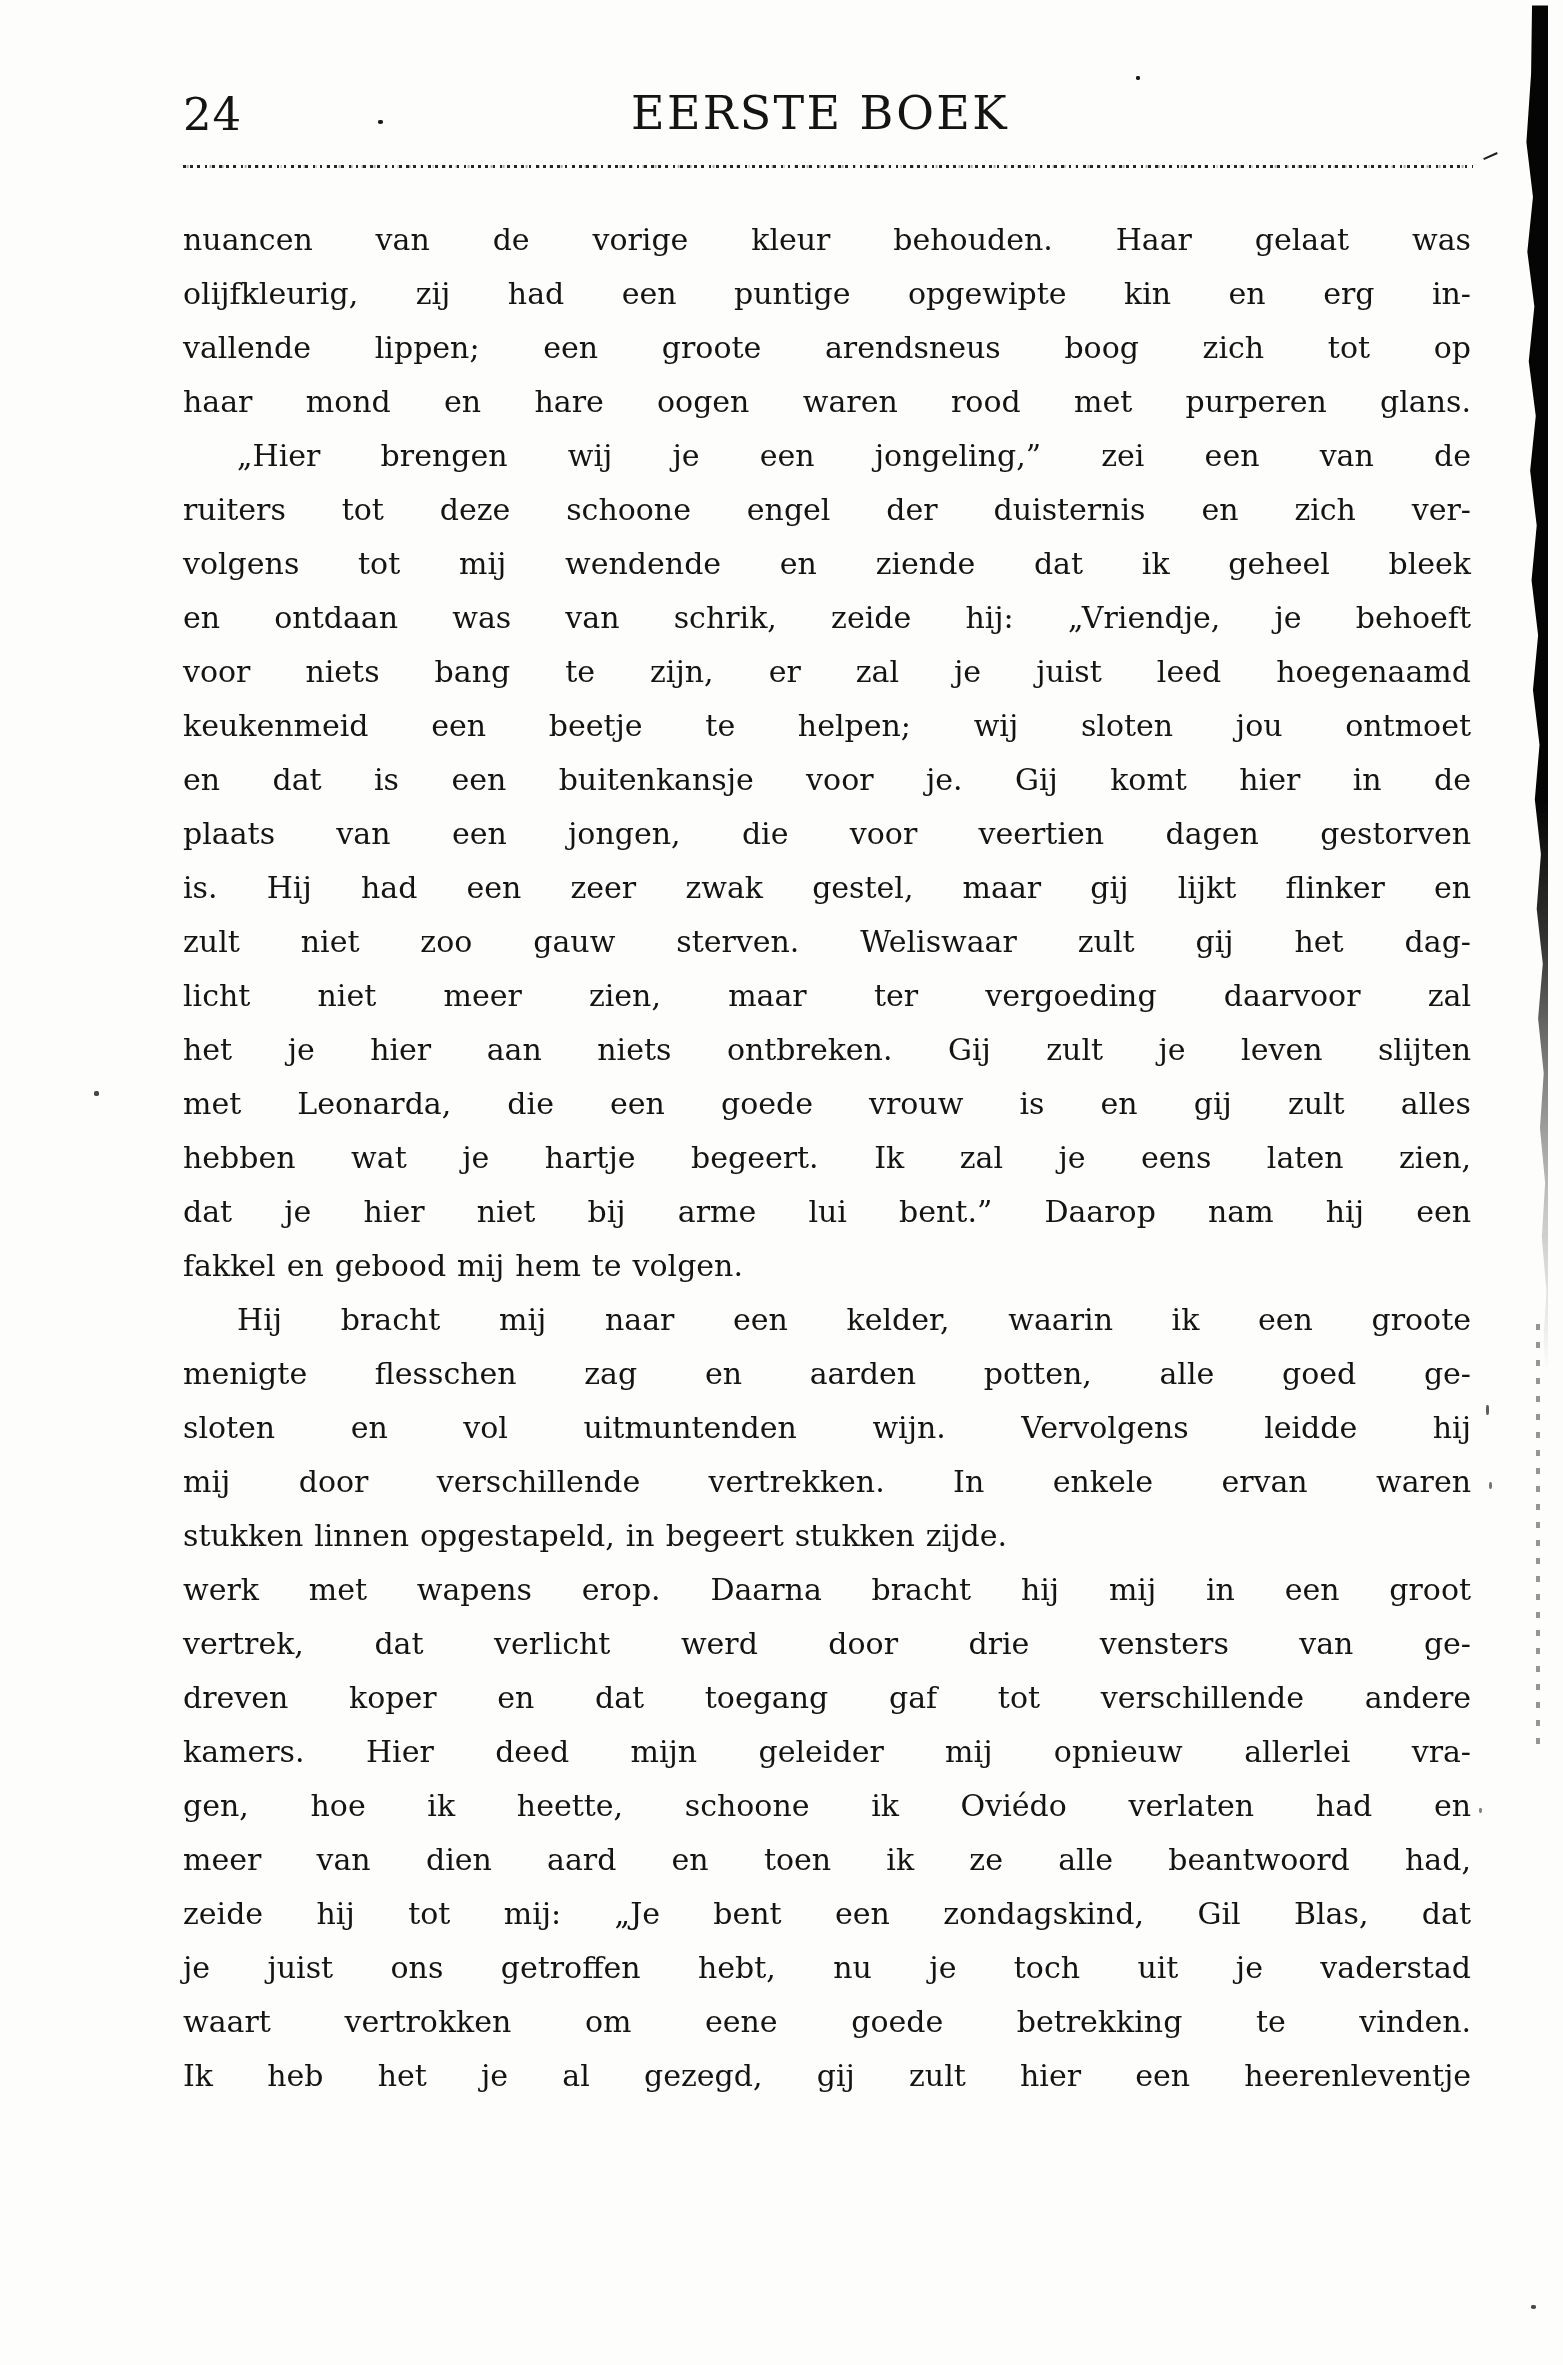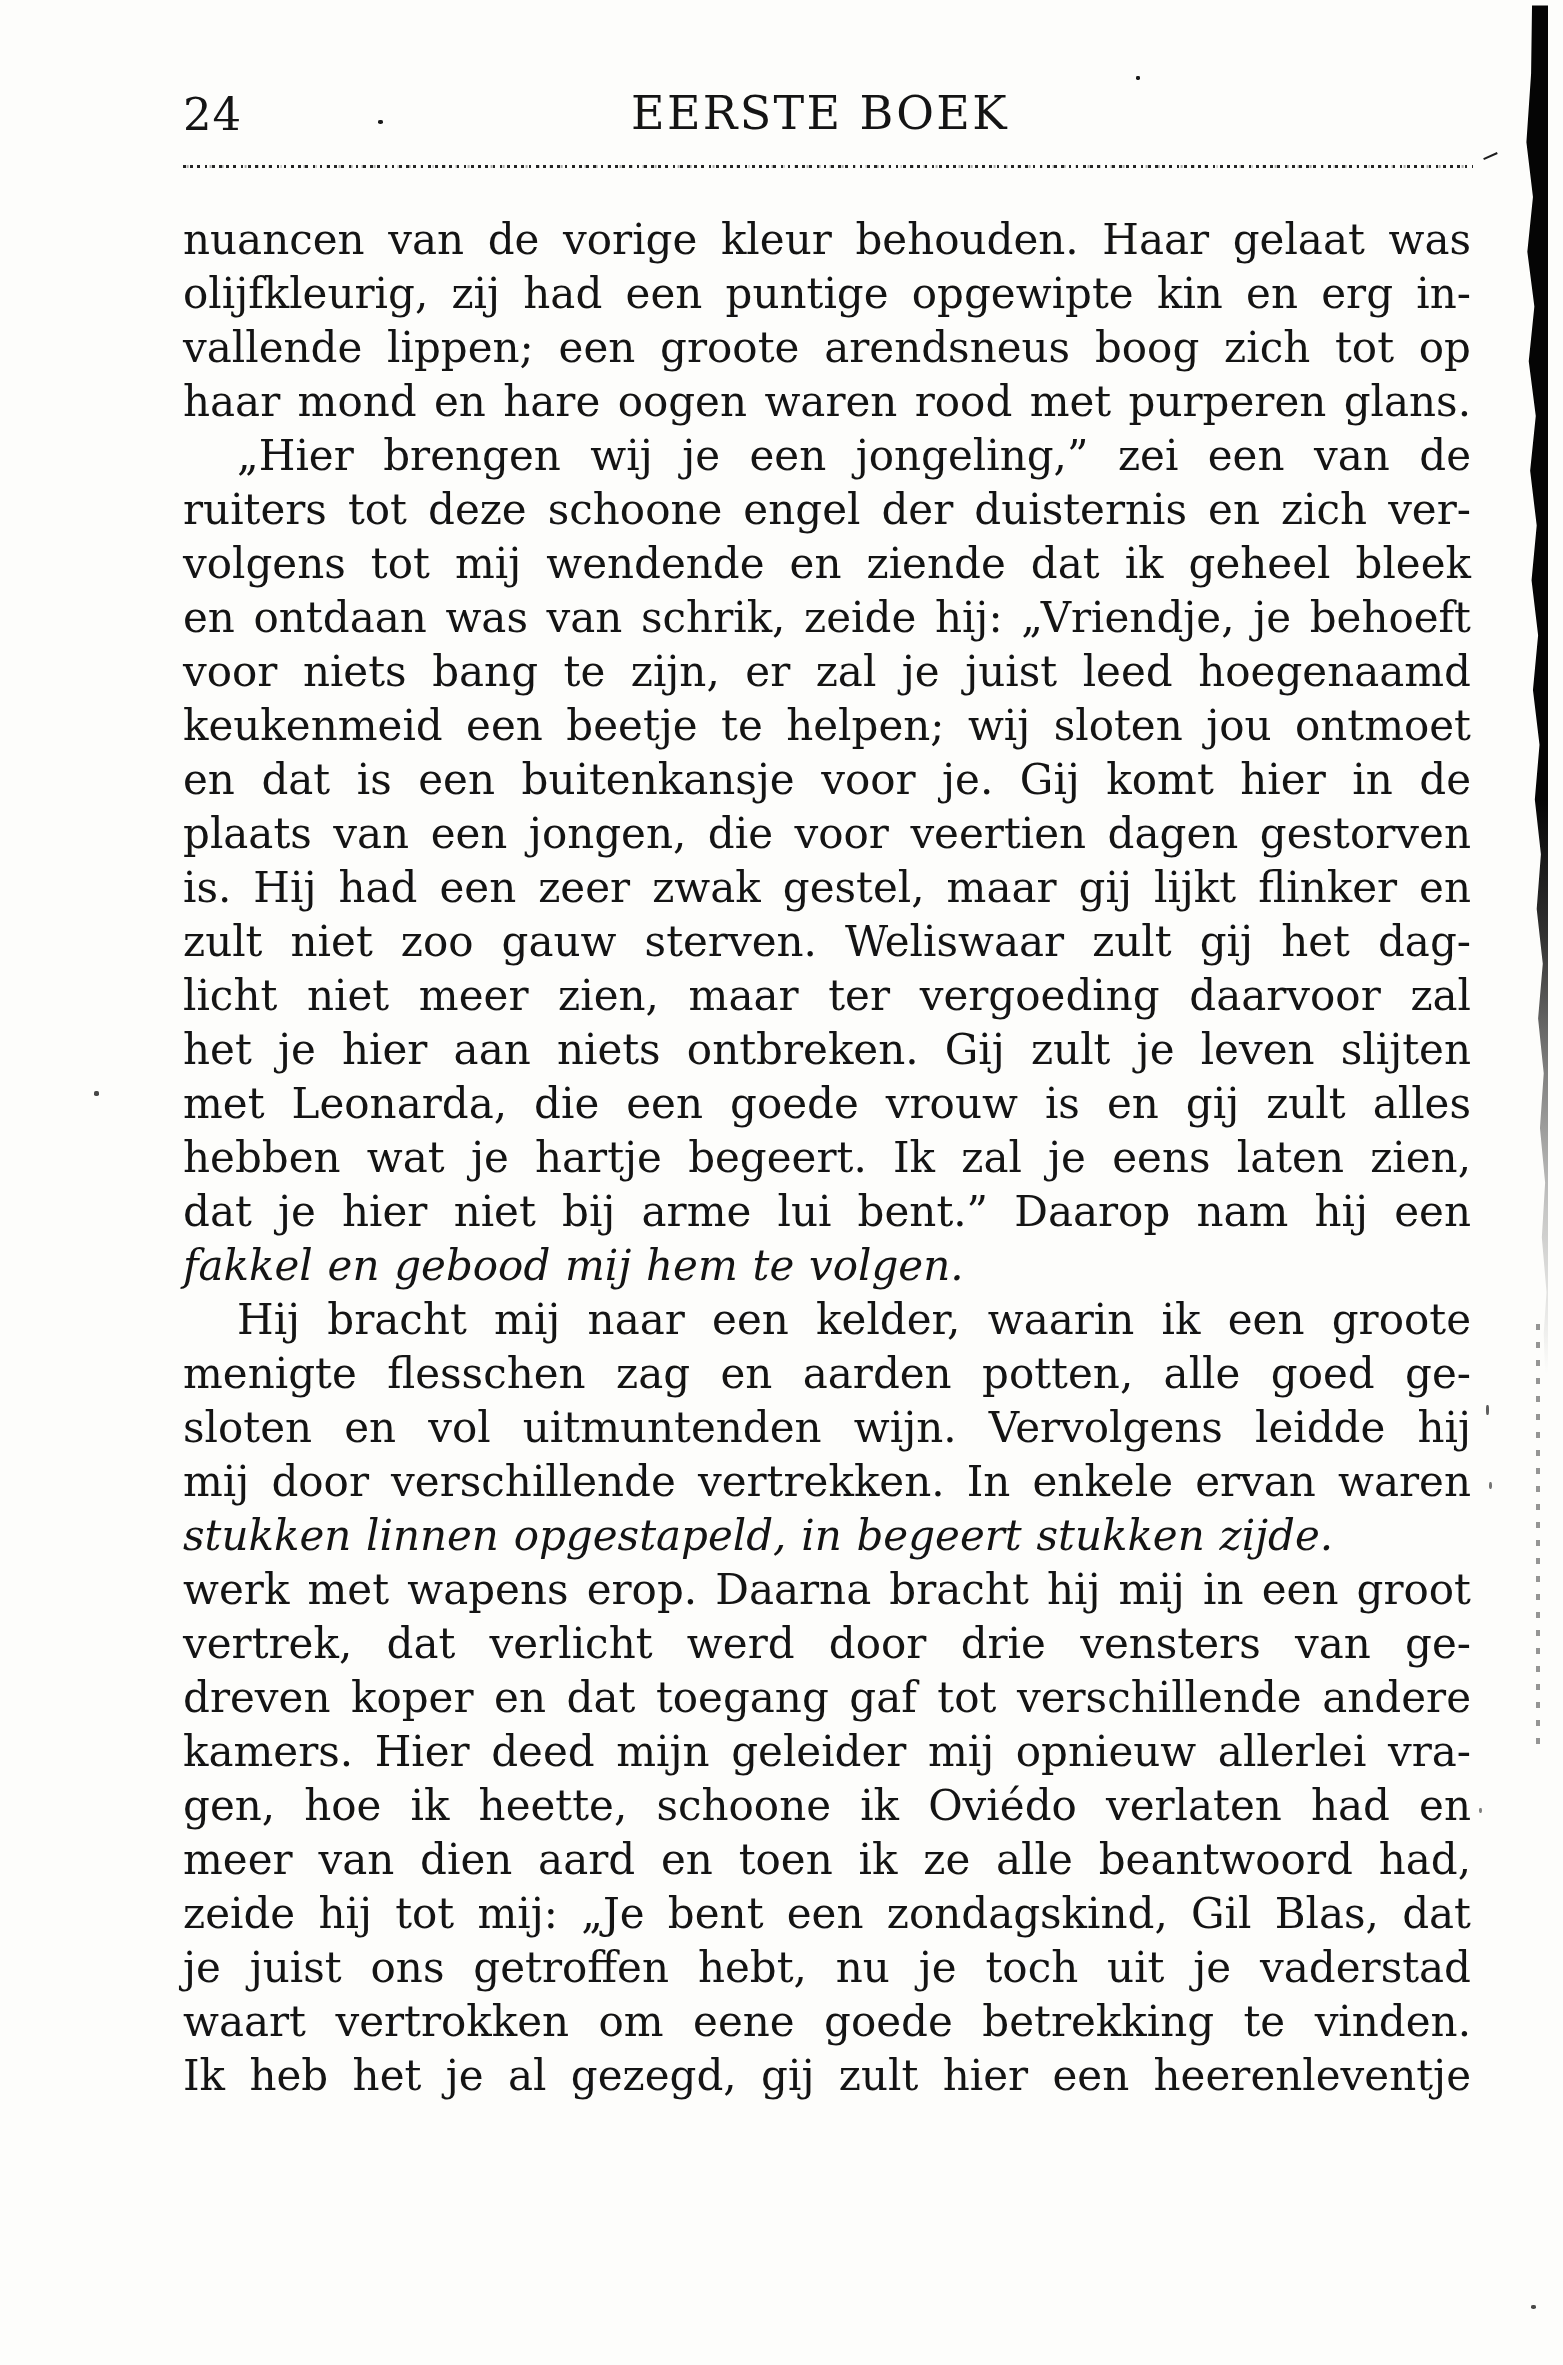--- a/index.html
+++ b/index.html
@@ -28,26 +28,26 @@
       repeating-linear-gradient(90deg, rgba(20,20,20,.35) 0 1.8px, rgba(20,20,20,0) 1.8px 11.7px);
     background-position:0 0, 3.6px 0.9px;
   }
   .rule-tick {
     position:absolute; left:1483px; top:155px; width:15.3px; height:2.3px;
     background:#1d1d1d; transform:rotate(-24deg);
   }
   
   .body-text { position:absolute; left:183px; top:213px; width:1288px; }
   .line {
-    font-size:42px; line-height:54px; word-spacing:1.4px;
+    font-size:30px; line-height:54px; word-spacing:1.4px;
     text-align:justify; text-align-last:justify;
     white-space:normal; overflow:visible;
   }
   .line.indent { text-indent:54px; }
-  .line.flush { text-align-last:left;font-style:italic; }
+  .line.flush { text-align-last:left; }
   
   .scan-band {
     position:absolute; left:1525px; top:5.4px; width:23.4px; height:1369px;
     background:linear-gradient(180deg,
       #050505 0%, #050505 58%, rgba(5,5,5,.82) 68%,
       rgba(5,5,5,.5) 78%, rgba(5,5,5,.22) 88%, rgba(5,5,5,0) 100%);
     clip-path:polygon(
       30% 0%, 100% 0%, 100% 100%, 86% 100%, 80% 97%, 92% 94%, 72% 90%,
       86% 86%, 64% 82%, 80% 78%, 56% 74%, 76% 70%, 50% 66%, 68% 62%,
       42% 58%, 62% 54%, 34% 50%, 56% 46%, 28% 42%, 50% 38%, 22% 34%,

